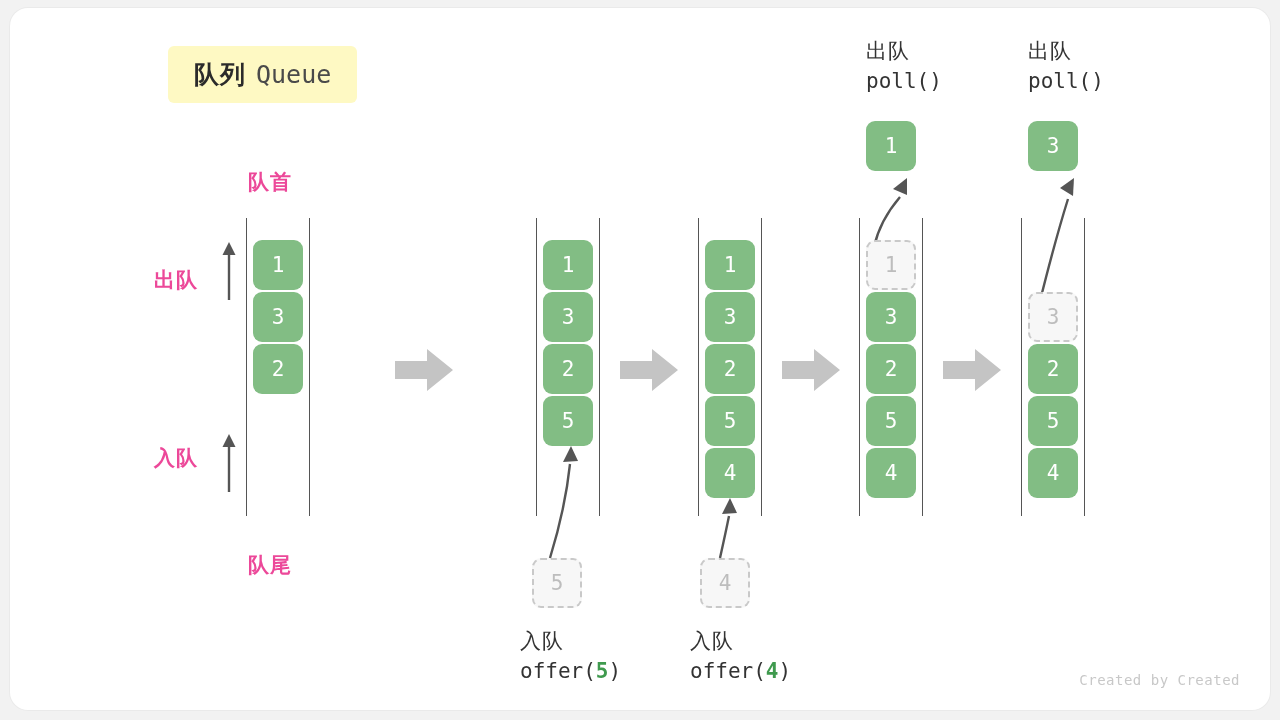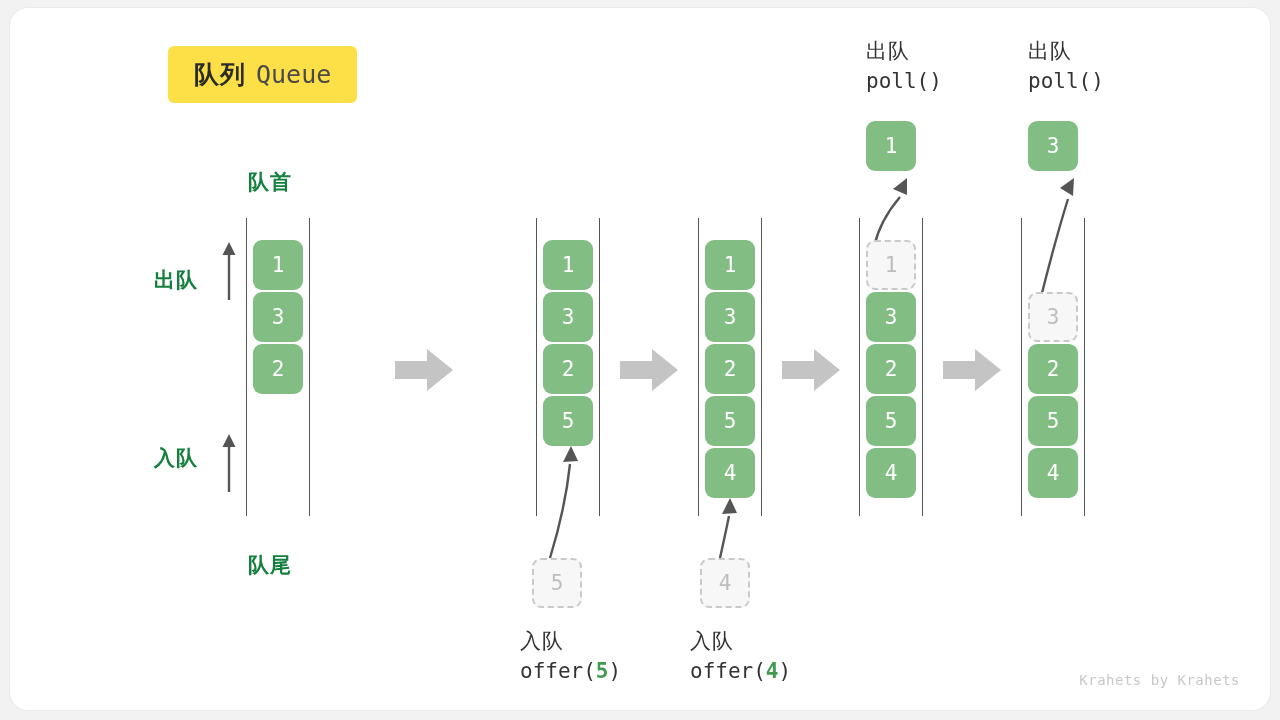--- a/index.html
+++ b/index.html
@@ -24,21 +24,21 @@
     box-shadow: 0 0 0 1px #eaeaea;
     overflow: hidden;
   }
 
   
   #title-badge {
     position: absolute;
     left: 158px;
     top: 38px;
     padding: 12px 26px;
-    background: #fde047;
+    background: #fef9c3;
     border-radius: 6px;
     white-space: nowrap;
   }
   #title-badge .t-cn {
     font-size: 25px;
     font-weight: bold;
     color: #2b2b2b;
     letter-spacing: 1px;
   }
   #title-badge .t-en {
@@ -46,21 +46,21 @@
     color: #4a4a4a;
     font-family: "DejaVu Sans Mono", "Liberation Mono", monospace;
     margin-left: 10px;
   }
 
   
   .lbl-bold-cn {
     position: absolute;
     font-size: 21px;
     font-weight: bold;
-    color: #15803d;
+    color: #ec4899;
     letter-spacing: 1px;
     white-space: nowrap;
   }
   .op-label {
     position: absolute;
     white-space: nowrap;
     line-height: 1.45;
     color: #333333;
   }
   .op-label .cn {
@@ -263,15 +263,15 @@
 
   <div class="col" style="left:1011px; top:210px;">
     <div class="rail left"></div>
     <div class="rail right"></div>
     <div class="cell ghost" style="top:74px;">3</div>
     <div class="cell filled" style="top:126px;">2</div>
     <div class="cell filled" style="top:178px;">5</div>
     <div class="cell filled" style="top:230px;">4</div>
   </div>
 
-  <div id="credit">Krahets by Krahets</div>
+  <div id="credit">Created by Created</div>
 
 </div>
 
 </body></html>

